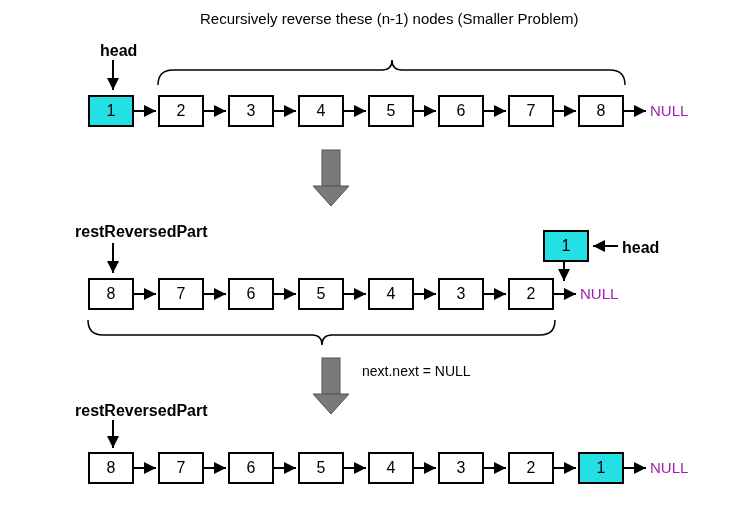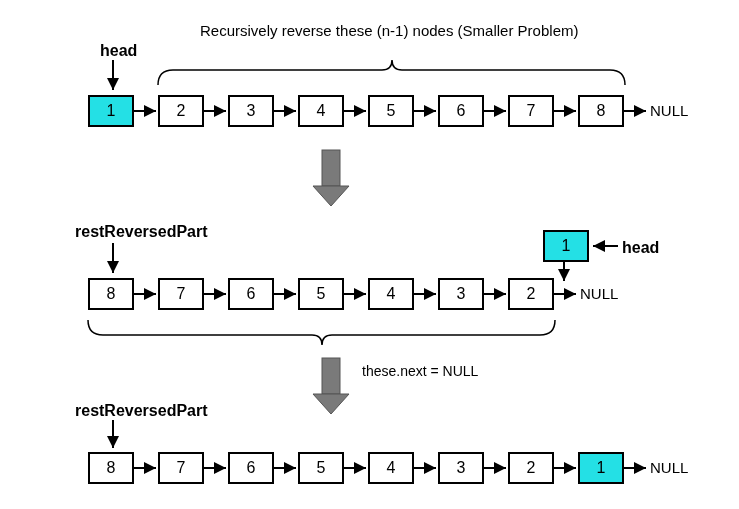--- a/index.html
+++ b/index.html
@@ -46,35 +46,35 @@
   .code {
     position: absolute;
     font-size: 14px;
     color: #000;
     white-space: nowrap;
     line-height: 1.35;
   }
   .null {
     position: absolute;
     font-size: 15px;
-    color: #000000;
+    color: #a21caf;
   }
   svg.overlay {
     position: absolute;
     left: 0; top: 0;
     width: 739px; height: 509px;
     pointer-events: none;
   }
 </style>
 </head>
 <body>
 
 <div class="stage">
 
-  <div class="caption" style="left:200px; top:22px;text-align:center;">Recursively reverse these (n-1) nodes (Smaller Problem)</div>
+  <div class="caption" style="left:200px; top:10px;text-align:center;">Recursively reverse these (n-1) nodes (Smaller Problem)</div>
 
   <div class="label" style="left:100px; top:42px;">head</div>
 
   <div class="node hl" style="left:88px; top:95px;">1</div>
   <div class="node" style="left:158px; top:95px;">2</div>
   <div class="node" style="left:228px; top:95px;">3</div>
   <div class="node" style="left:298px; top:95px;">4</div>
   <div class="node" style="left:368px; top:95px;">5</div>
   <div class="node" style="left:438px; top:95px;">6</div>
   <div class="node" style="left:508px; top:95px;">7</div>
@@ -90,21 +90,21 @@
   <div class="node" style="left:88px; top:278px;">8</div>
   <div class="node" style="left:158px; top:278px;">7</div>
   <div class="node" style="left:228px; top:278px;">6</div>
   <div class="node" style="left:298px; top:278px;">5</div>
   <div class="node" style="left:368px; top:278px;">4</div>
   <div class="node" style="left:438px; top:278px;">3</div>
   <div class="node" style="left:508px; top:278px;">2</div>
   <div class="null" style="left:580px; top:285px;">NULL</div>
 
   <div class="code" style="left:362px; top:362px;">
-    <div>these.next = NULL</div>
+    <div>next.next = NULL</div>
   </div>
 
   <div class="label" style="left:75px; top:402px;">restReversedPart</div>
 
   <div class="node" style="left:88px; top:452px;">8</div>
   <div class="node" style="left:158px; top:452px;">7</div>
   <div class="node" style="left:228px; top:452px;">6</div>
   <div class="node" style="left:298px; top:452px;">5</div>
   <div class="node" style="left:368px; top:452px;">4</div>
   <div class="node" style="left:438px; top:452px;">3</div>

